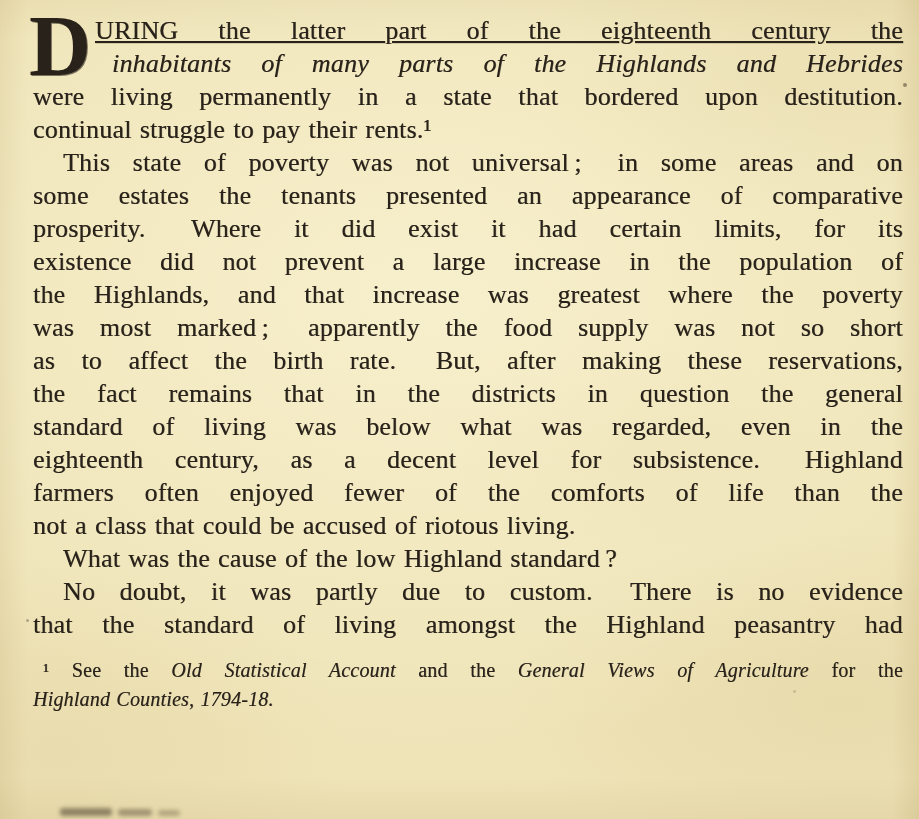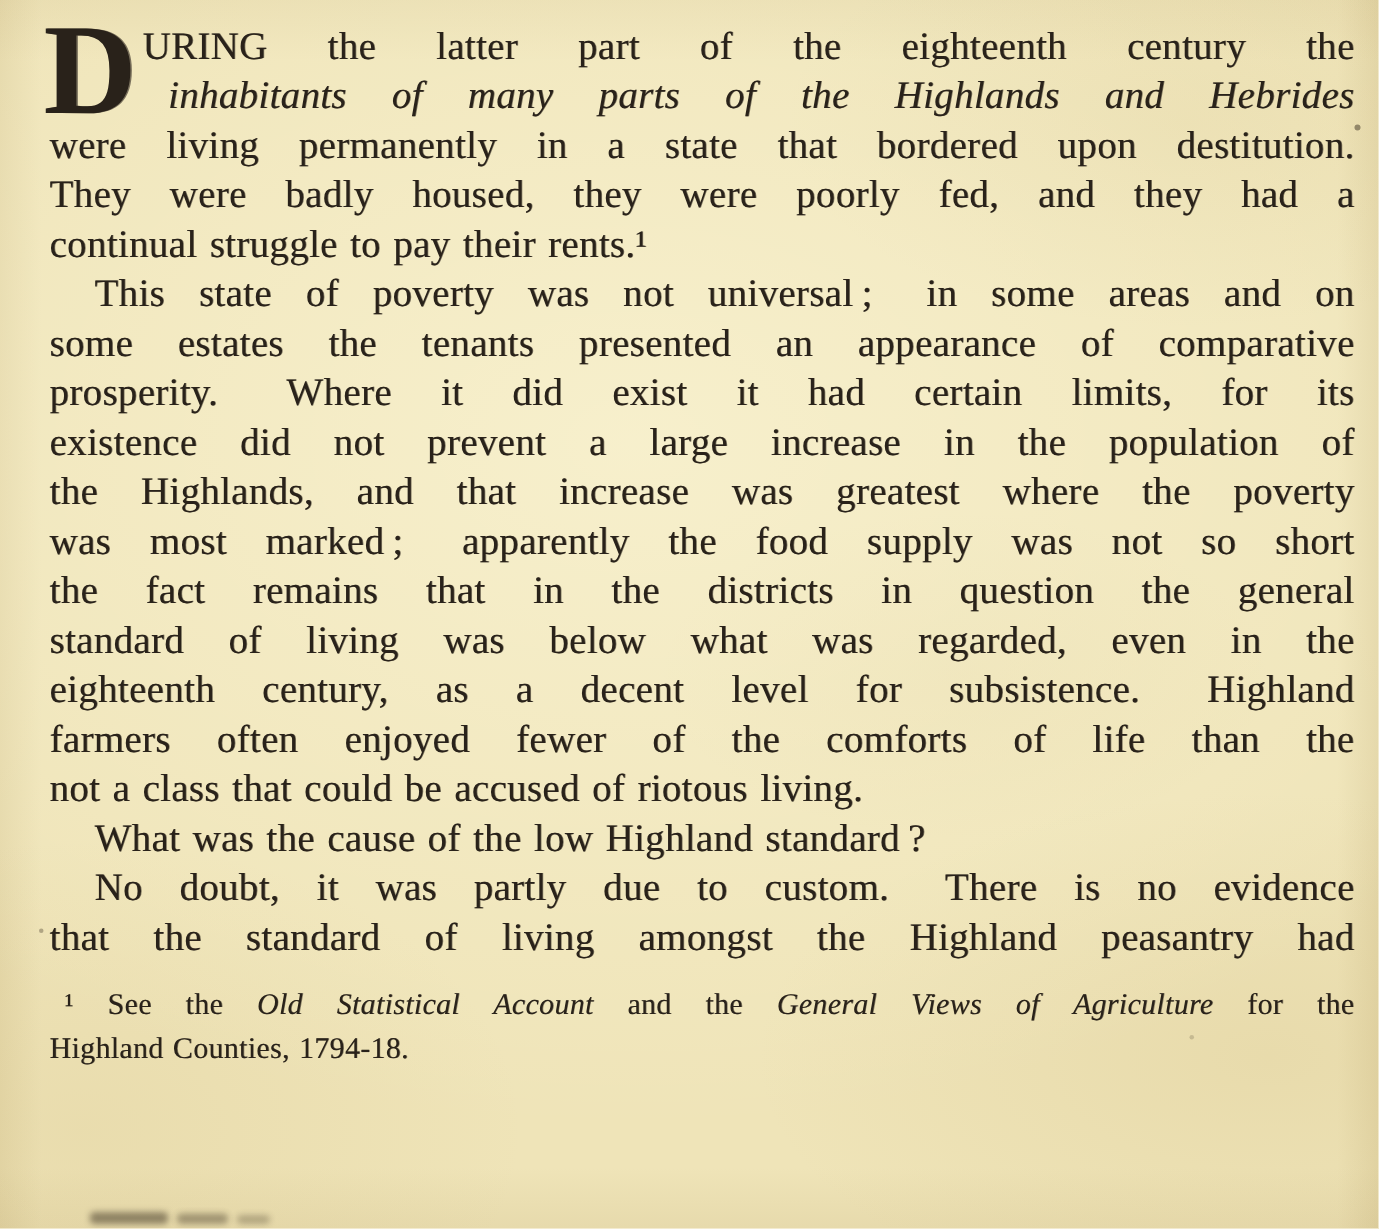--- a/index.html
+++ b/index.html
@@ -32,42 +32,42 @@
     text-align-last:justify;
     text-justify:inter-word;
     word-spacing:1.5px;
     letter-spacing:0.2px;
     text-shadow:0.5px 0.3px 0 rgba(41,34,26,0.55);
     white-space:nowrap;
     overflow:visible;
   }
   .line.last{text-align-last:left;}
   .ind{text-indent:30px;}
-  .dc1{padding-left:62px;}
+  .dc1{padding-left:62px;text-decoration:underline;}
   .dc2{padding-left:79px;font-style:italic;}
   .dropcap{
     position:absolute;left:-4px;top:-11px;
     font-size:86px;line-height:86px;
     font-weight:bold;
     letter-spacing:0;
     text-shadow:1px 0.5px 0 rgba(41,34,26,0.6);
   }
   .footnote{margin-top:15px;}
   .fn-line{
     font-size:20px;
     line-height:29px;
     height:29px;
     text-align:justify;
     text-align-last:justify;
     word-spacing:1px;
     letter-spacing:0.2px;
     text-shadow:0.4px 0.2px 0 rgba(41,34,26,0.5);
     white-space:nowrap;
   }
-  .fn-line.last{text-align-last:left;}
+  .fn-line.last{text-align-last:left;font-style:italic;}
   .ind-fn{text-indent:10px;}
   .it{font-style:italic;}
   .speck{position:absolute;border-radius:50%;background:rgba(62,52,36,0.5);}
   .speck.s1{left:903px;top:83px;width:4px;height:4px;}
   .speck.s2{left:26px;top:619px;width:3px;height:3px;opacity:.7;}
   .speck.s3{left:793px;top:690px;width:3px;height:3px;opacity:.4;}
   .smudge{
     position:absolute;background:rgba(58,48,32,0.5);
     filter:blur(2px);border-radius:3px;
   }
@@ -79,31 +79,31 @@
 <body>
 
 <div class="page">
   <div class="text-block">
 
     <div class="para">
       <span class="dropcap">D</span>
       <div class="line dc1">URING the latter part of the eighteenth century the</div>
       <div class="line dc2">inhabitants of many parts of the Highlands and Hebrides</div>
       <div class="line">were living permanently in a state that bordered upon destitution.</div>
-      <div class="line">They were badly housed, they were poorly fed, and they had a</div>
       <div class="line last">continual struggle to pay their rents.¹</div>
     </div>
 
     <div class="para">
       <div class="line ind">This state of poverty was not universal ;  in some areas and on</div>
       <div class="line">some estates the tenants presented an appearance of comparative</div>
       <div class="line">prosperity.  Where it did exist it had certain limits, for its</div>
       <div class="line">existence did not prevent a large increase in the population of</div>
       <div class="line">the Highlands, and that increase was greatest where the poverty</div>
       <div class="line">was most marked ;  apparently the food supply was not so short</div>
+      <div class="line">as to affect the birth rate.  But, after making these reservations,</div>
       <div class="line">the fact remains that in the districts in question the general</div>
       <div class="line">standard of living was below what was regarded, even in the</div>
       <div class="line">eighteenth century, as a decent level for subsistence.  Highland</div>
       <div class="line">farmers often enjoyed fewer of the comforts of life than the</div>
       <div class="line last">not a class that could be accused of riotous living.</div>
     </div>
 
     <div class="para">
       <div class="line last ind">What was the cause of the low Highland standard ?</div>
     </div>

